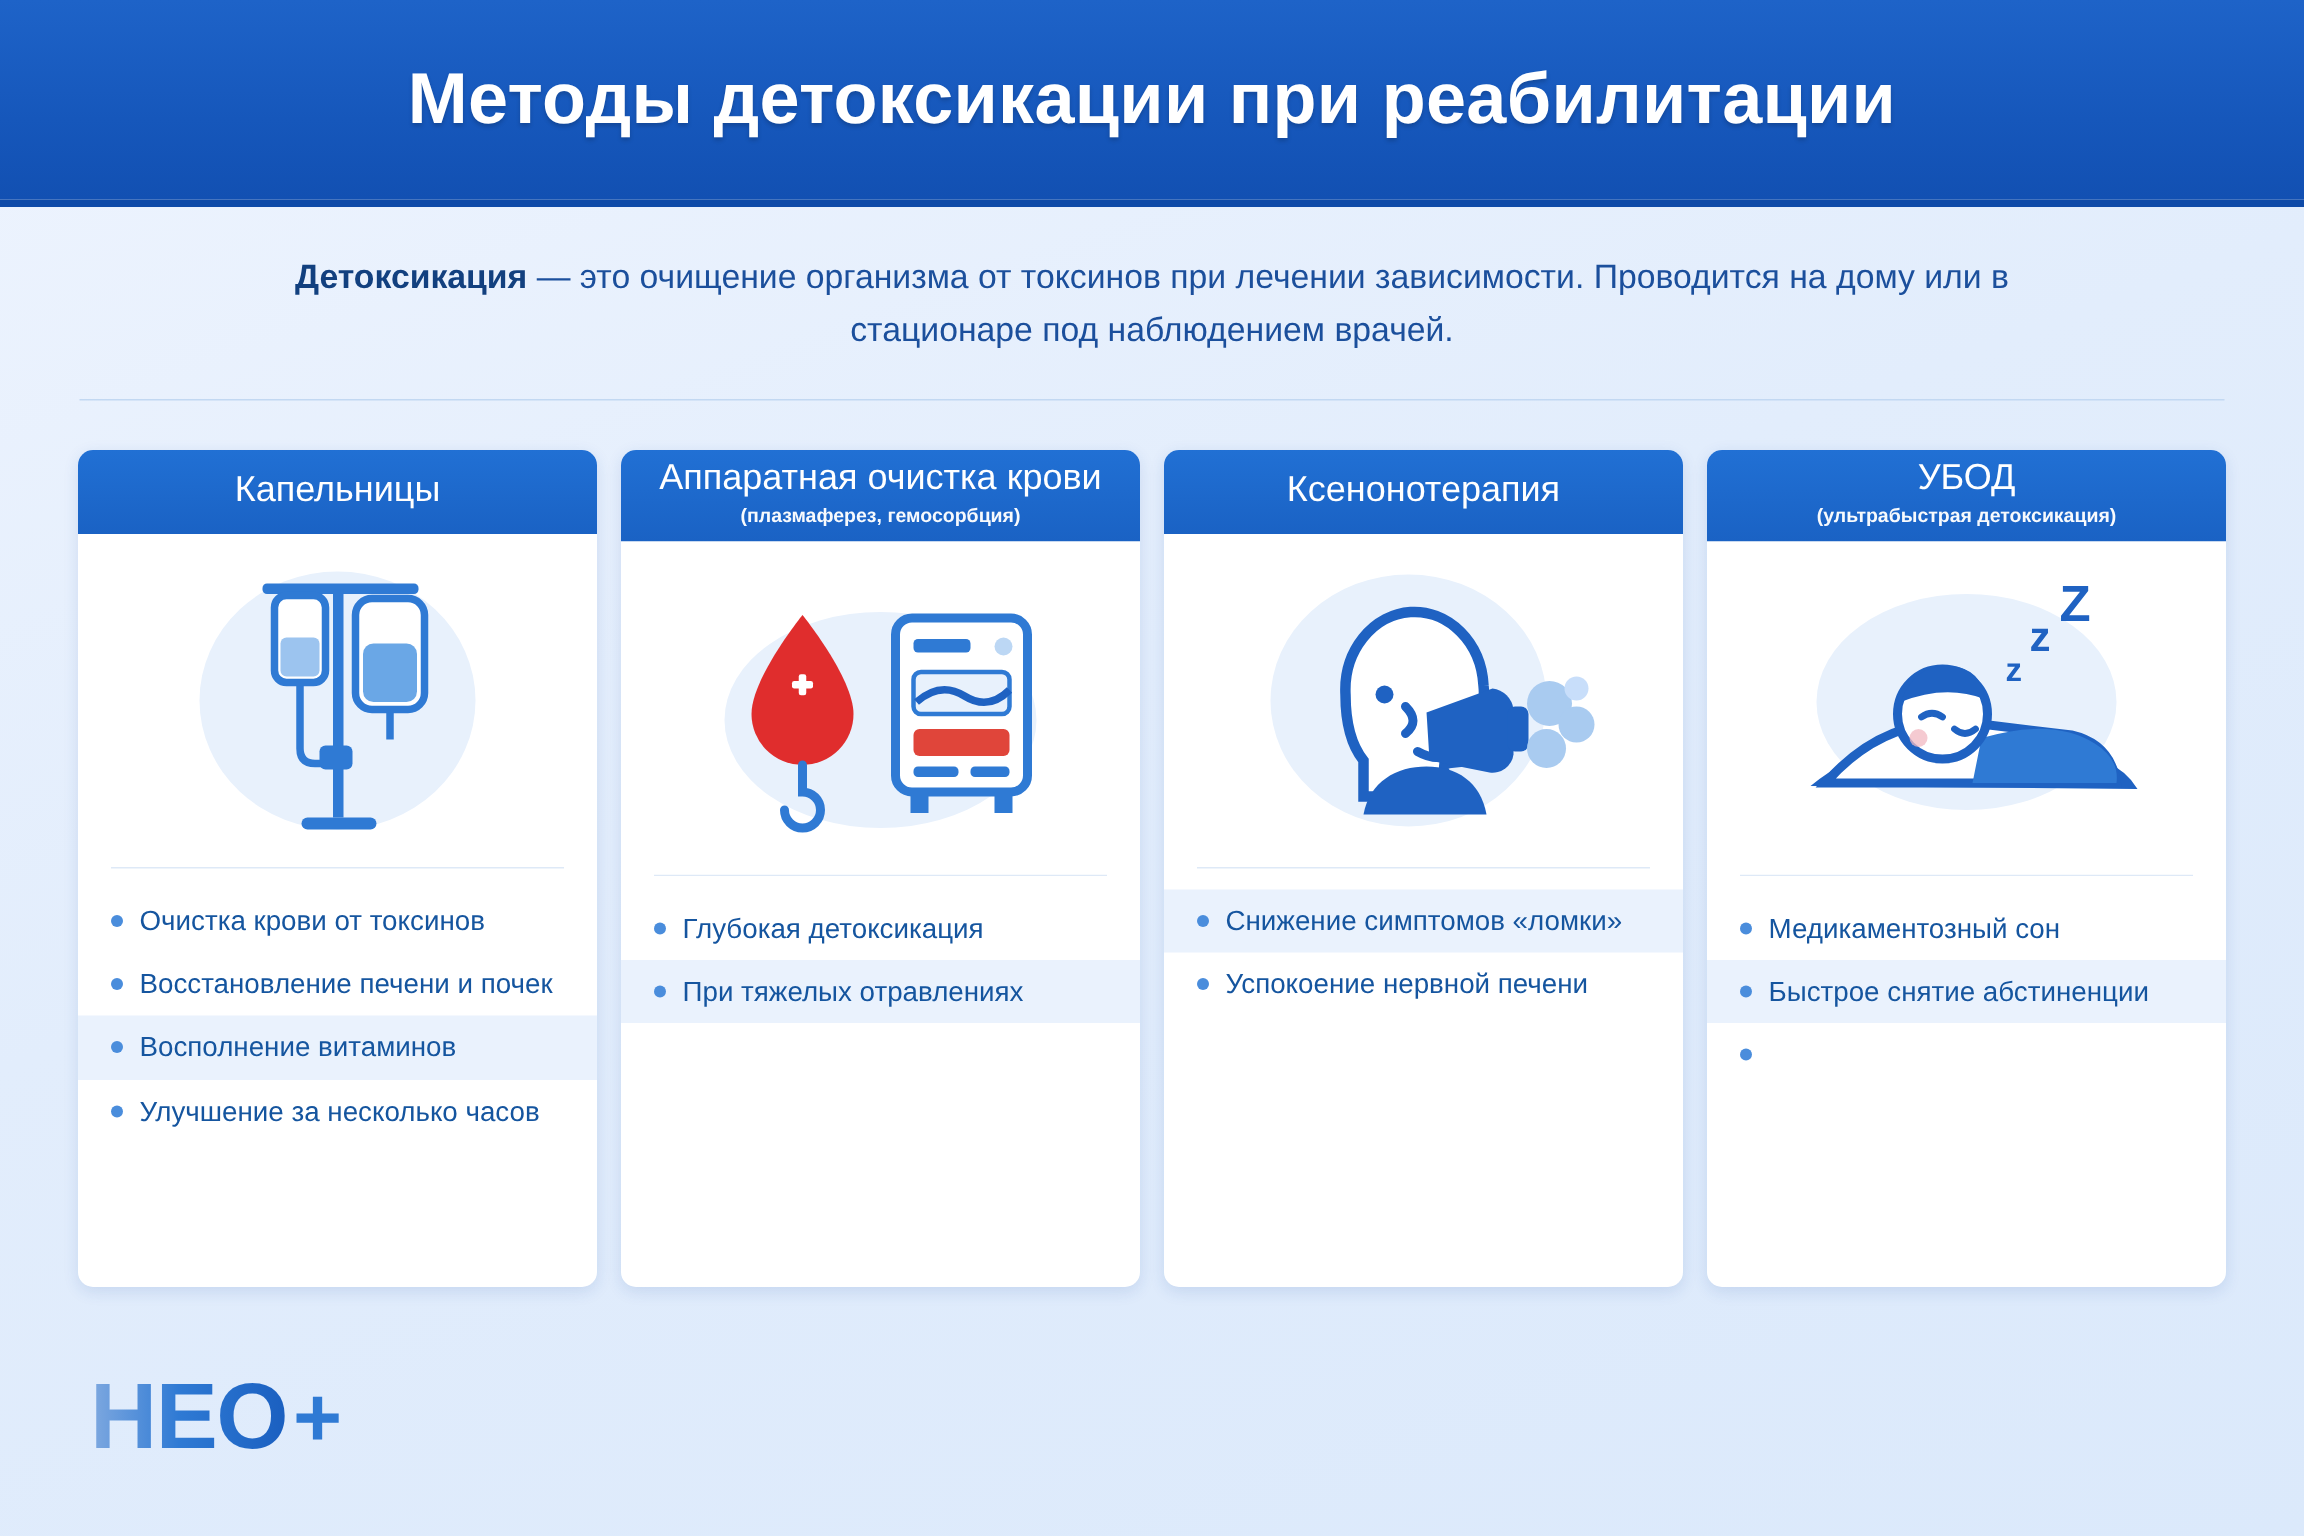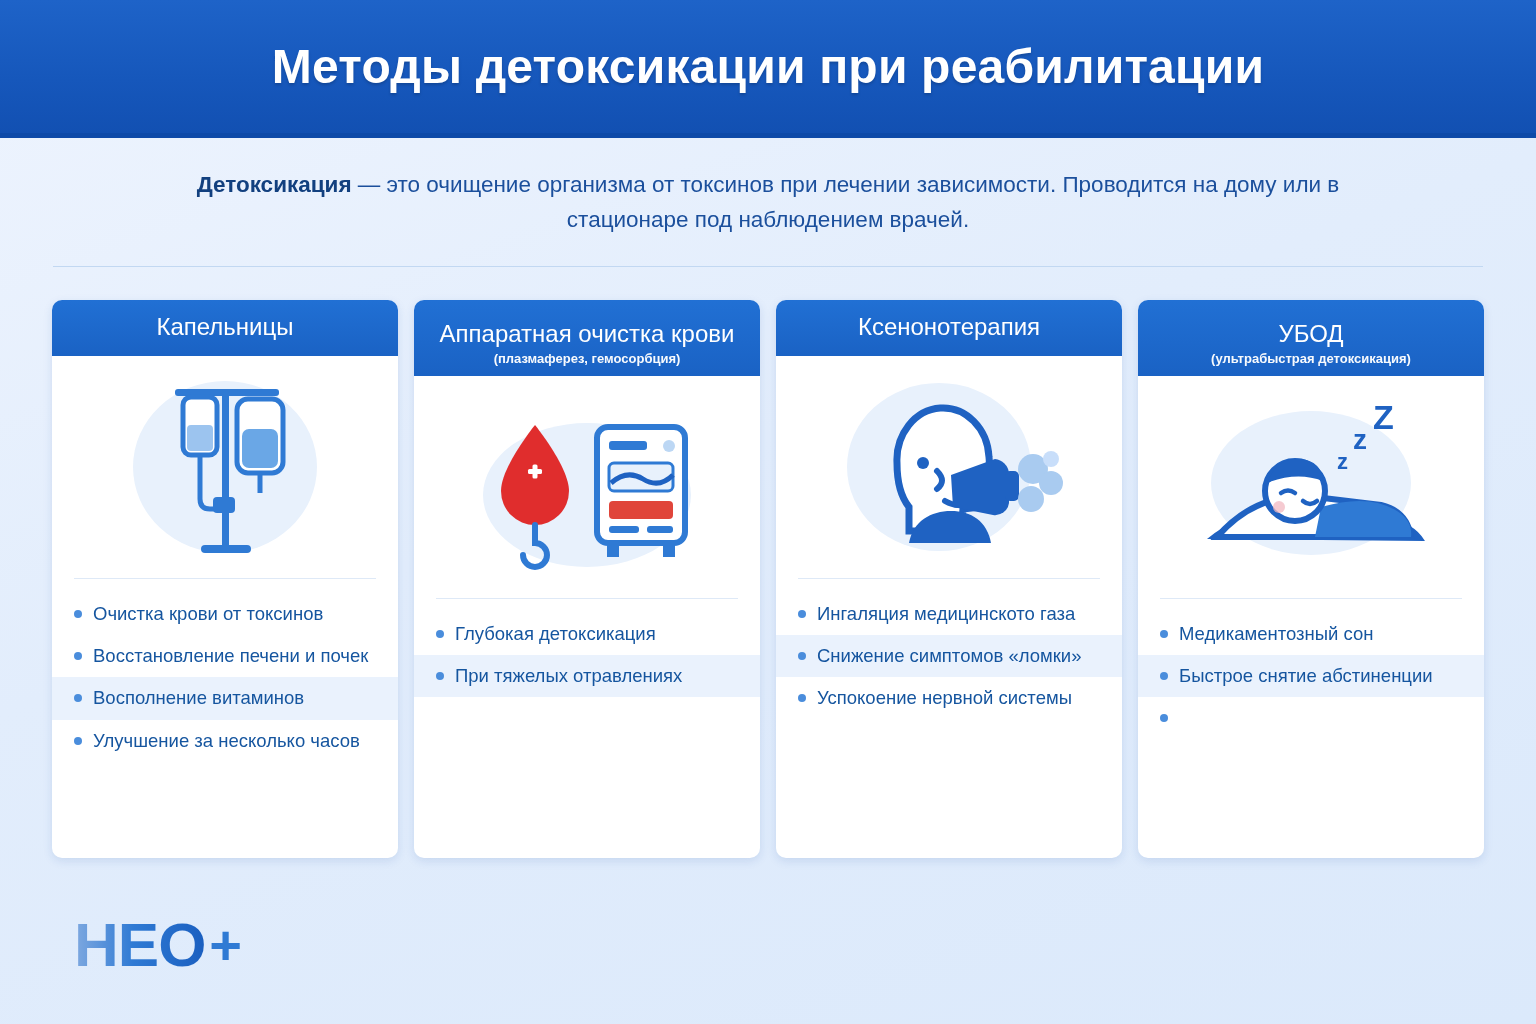--- a/index.html
+++ b/index.html
@@ -65,21 +65,21 @@
     display: flex;
     flex-direction: column;
     min-height: 558px;
   }
   .card-head {
     background: linear-gradient(180deg, #2170d4 0%, #1a62c4 100%);
     color: #fff;
     padding: 13px 10px 14px;
     text-align: center;
   }
-  .card-head.tall { padding: 20px 10px 10px; }
+  .card-head.tall { padding: 5px 10px 10px; }
   .card-title {
     font-size: 24px;
     font-weight: normal;
     line-height: 1.2;
   }
   .card-sub {
     font-size: 13px;
     font-weight: bold;
     margin-top: 2px;
     opacity: 0.97;
@@ -116,21 +116,21 @@
     flex: 0 0 auto;
     width: 8px; height: 8px;
     border-radius: 50%;
     background: #4a8ddc;
     margin-top: 8px;
   }
 
   
   .logo {
     position: absolute;
-    left: 74px;
+    left: 60px;
     bottom: 48px;
     display: flex;
     align-items: center;
   }
   .logo-text {
     font-size: 62px;
     font-weight: bold;
     letter-spacing: -1px;
     background: linear-gradient(90deg, #7fa9e0 0%, #2f7ad4 45%, #1a5fc0 100%);
     -webkit-background-clip: text;
@@ -255,31 +255,27 @@
           <path d="M132 108 L176 92 a16 16 0 0 1 14 14 L190 136 a14 14 0 0 1 -16 12 L134 140 Z" fill="#1f62c2"></path>
           <rect x="186" y="104" width="14" height="30" rx="5" fill="#1f62c2"></rect>
           <circle cx="214" cy="102" r="15" fill="#a9cbf0"></circle>
           <circle cx="232" cy="116" r="12" fill="#a9cbf0"></circle>
           <circle cx="212" cy="132" r="13" fill="#a9cbf0"></circle>
           <circle cx="232" cy="92" r="8" fill="#c8defa"></circle>
         </svg>
       </div>
       <div class="sep"></div>
       <div class="bullets">
-        <div class="bullet">
-          <span class="dot"></span>
-          <span>Ингаляция медицинското газа</span>
-        </div>
         <div class="bullet hl">
           <span class="dot"></span>
           <span>Снижение симптомов «ломки»</span>
         </div>
         <div class="bullet">
           <span class="dot"></span>
-          <span>Успокоение нервной системы</span>
+          <span>Успокоение нервной печени</span>
         </div>
       </div>
     </div>
 
     <div class="card">
       <div class="card-head tall">
         <div class="card-title">УБОД</div>
         <div class="card-sub">(ультрабыстрая детоксикация)</div>
       </div>
       <div class="card-art">

